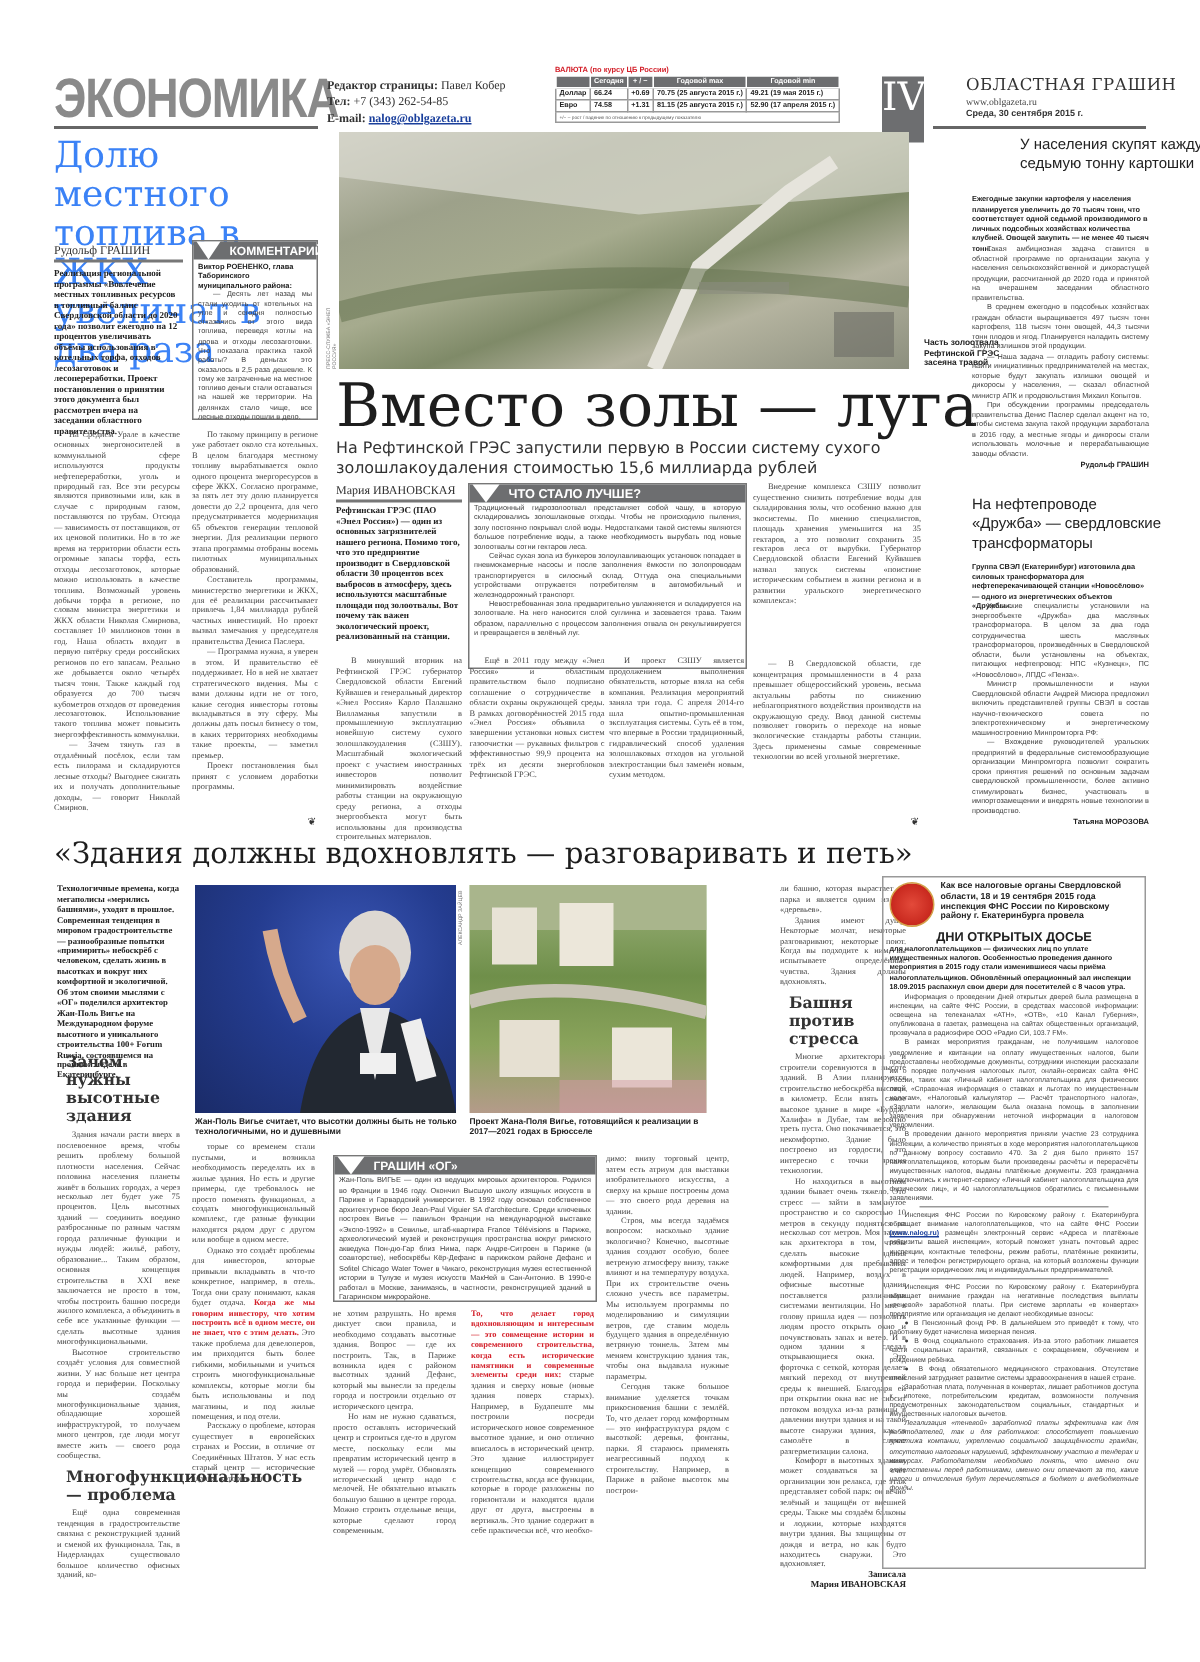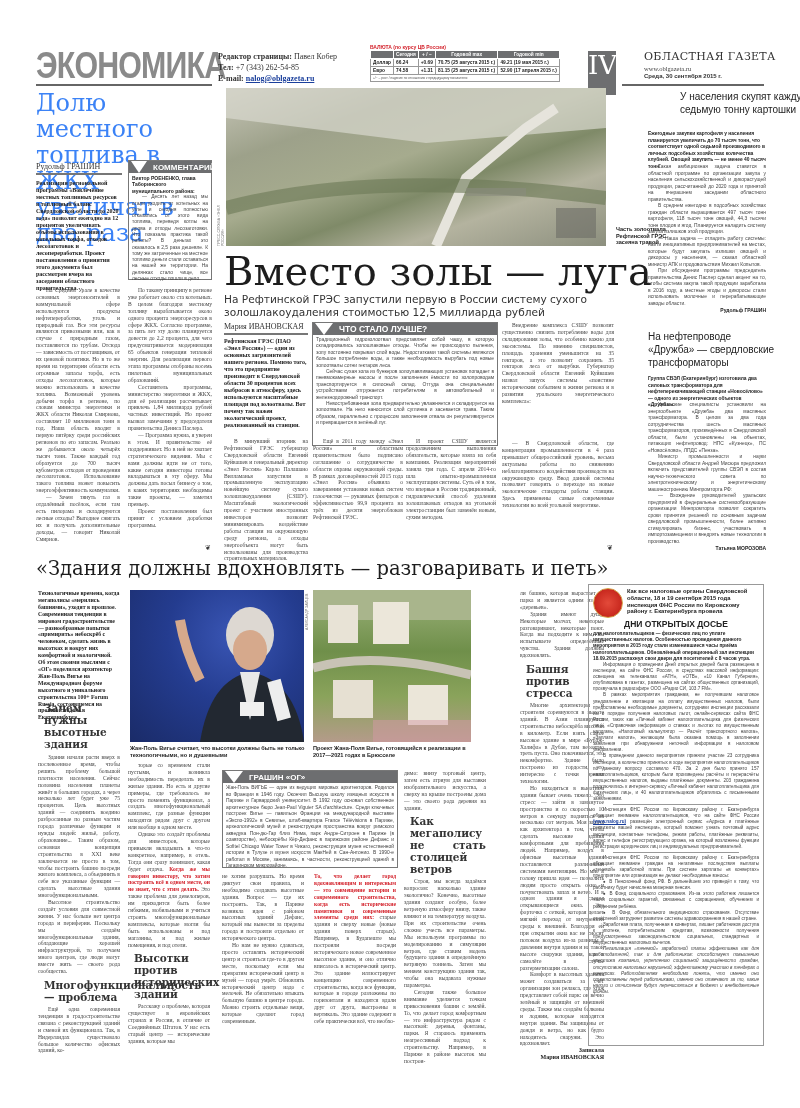--- a/index.html
+++ b/index.html
@@ -65,21 +65,21 @@
    <td>52.90 (17 апреля 2015 г.)</td>
   </tr>
  </tbody>
     </table>
  <div class="sans" style="font-size:3.2px;color:#555;border:1px solid #999;border-top:none;padding:1px 2px">+/− – рост / падение по отношению к предыдущему показателю</div>
 </div>
 
 <div class="abs serif" style="left:588px;top:51px;width:28px;height:44px;background:#6d6e70;color:#fff;font-size:26px;line-height:29px;text-align:center">IV</div>
 
 <div class="abs" style="left:644px;top:50px">
- <div class="serif" style="font-size:11px;color:#333;letter-spacing:0.3px">ОБЛАСТНАЯ ГАЗЕТА</div>
+ <div class="serif" style="font-size:11px;color:#333;letter-spacing:0.3px">ОБЛАСТНАЯ ГРАШИН</div>
  <div style="font-size:6.5px;color:#444;margin-top:2px">www.oblgazeta.ru</div>
  <div class="sans" style="font-size:6px;color:#333;font-weight:bold;margin-top:1px">Среда, 30 сентября 2015 г.</div>
 </div>
 
 <div class="abs rule" style="left:36px;top:84px;width:176px"></div>
 <div class="abs rule" style="left:622px;top:84px;width:142px"></div>
 
 <div class="abs serif" style="left:36px;top:90px;width:185px;font-size:24px;line-height:26px;color:#3b82f6">Долю местного топлива в ЖКХ увеличат в два раза</div>
 <div class="abs byline" style="left:36px;top:162px;width:86px">Рудольф ГРАШИН</div>
 <div class="abs lead" style="left:36px;top:180px;width:84px">Реализация региональной программы «Вовлечение местных топливных ресурсов в топливный баланс Свердловской области до 2020 года» позволит ежегодно на 12 процентов увеличивать объёмы использования в котельных торфа, отходов лесозаготовок и лесопереработки. Проект постановления о принятии этого документа был рассмотрен вчера на заседании областного правительства.</div>
@@ -109,21 +109,21 @@
   <path d="M210 158 L240 90 L300 40 L330 20" stroke="#e6e4dc" stroke-width="10" fill="none"></path>
   <path d="M0 120 Q150 80 380 110" stroke="#6b7855" stroke-width="14" fill="none" opacity=".6"></path>
   <rect x="330" y="120" width="40" height="30" fill="#6c6d66" opacity=".6"></rect>
   <rect x="240" y="100" width="60" height="8" fill="#8a8c7f" opacity=".6"></rect>
  </svg>
 </div>
 <div class="abs cred" style="left:217px;top:200px;height:46px">ПРЕСС-СЛУЖБА «ЭНЕЛ РОССИЯ»</div>
 <div class="abs caption" style="left:616px;top:226px;width:64px">Часть золоотвала Рефтинской ГРЭС засеяна травой</div>
 
 <div class="abs serif" style="left:224px;top:250px;font-size:40px;line-height:42px;color:#1d1d1d">Вместо золы — луга</div>
-<div class="abs" style="left:224px;top:293px;width:390px;font-family:'DejaVu Sans',sans-serif;font-size:10.6px;line-height:13px;color:#333">На Рефтинской ГРЭС запустили первую в России систему сухого золошлакоудаления стоимостью 12,5 миллиарда рублей</div>
+<div class="abs" style="left:224px;top:293px;width:390px;font-family:'DejaVu Sans',sans-serif;font-size:10.6px;line-height:13px;color:#333">На Рефтинской ГРЭС запустили первую в России систему сухого золошлакоудаления стоимостью 15,6 миллиарда рублей</div>
 
 <div class="abs byline" style="left:224px;top:322px;width:84px">Мария ИВАНОВСКАЯ</div>
 <div class="abs lead" style="left:224px;top:338px;width:84px">Рефтинская ГРЭС (ПАО «Энел Россия») — один из основных загрязнителей нашего региона. Помимо того, что это предприятие производит в Свердловской области 30 процентов всех выбросов в атмосферу, здесь используются масштабные площади под золоотвалы. Вот почему так важен экологический проект, реализованный на станции.</div>
 
 <div class="abs" style="left:312px;top:322px;width:186px;height:124px;border:1px solid #777">
  <div class="boxhdr" style="font-size:8.5px">
   <span class="tri"></span>
   <span>ЧТО СТАЛО ЛУЧШЕ?</span>
  </div>
  <div class="txts" style="padding:2px 3px;font-size:4.9px;line-height:6.4px">
@@ -194,21 +194,20 @@
  <div class="sub" style="margin:0 0 4px 6px;width:78px">Зачем нужны высотные здания</div>
  <div class="p">Здания начали расти вверх в послевоенное время, чтобы решить проблему большой плотности населения. Сейчас половина населения планеты живёт в больших городах, а через несколько лет будет уже 75 процентов. Цель высотных зданий — соединить воедино разбросанные по разным частям города различные функции и нужды людей: жильё, работу, образование... Таким образом, основная концепция строительства в XXI веке заключается не просто в том, чтобы построить башню посреди жилого комплекса, а объединить в себе все указанные функции — сделать высотные здания многофункциональными.</div>
  <div class="p">Высотное строительство создаёт условия для совместной жизни. У нас больше нет центра города и периферии. Поскольку мы создаём многофункциональные здания, обладающие хорошей инфраструктурой, то получаем много центров, где люди могут вместе жить — своего рода сообщества.</div>
  <div class="sub" style="margin:4px 0 3px 6px;width:78px">Многофункциональность — проблема</div>
  <div class="p">Ещё одна современная тенденция в градостроительстве связана с реконструкцией зданий и сменой их функционала. Так, в Нидерландах существовало большое количество офисных зданий, ко-</div>
 </div>
 
 <div class="abs txt" style="left:128px;top:762px;width:82px">
  <div class="p">торые со временем стали пустыми, и возникла необходимость переделать их в жилые здания. Но есть и другие примеры, где требовалось не просто поменять функционал, а создать многофункциональный комплекс, где разные функции находятся рядом друг с другом или вообще в одном месте.</div>
  <div class="p"><span>Однако это создаёт проблемы для инвесторов, которые привыкли вкладывать в что-то конкретное, например, в отель. Тогда они сразу понимают, какая будет отдача.</span> <span class="red">Когда же мы говорим инвестору, что хотим построить всё в одном месте, он не знает, что с этим делать.</span> <span>Это также проблема для девелоперов, им приходится быть более гибкими, мобильными и учиться строить многофункциональные комплексы, которые могли бы быть использованы и под магазины, и под жилые помещения, и под отели.</span></div>
- <div class="sub" style="margin:4px 0 3px 6px">Высотки против исторических зданий</div>
  <div class="p">Расскажу о проблеме, которая существует в европейских странах и России, в отличие от Соединённых Штатов. У нас есть старый центр — исторические здания, которые мы</div>
 </div>
 
 <div class="abs" style="left:222px;top:770px;width:176px;height:98px;border:1px solid #777">
  <div class="boxhdr" style="font-size:8px">
   <span class="tri"></span>
   <span>ГРАШИН «ОГ»</span>
  </div>
  <div class="txts" style="padding:2px 3px;font-size:4.9px;line-height:6.5px">Жан-Поль ВИГЬЕ — один из ведущих мировых архитекторов. Родился во Франции в 1946 году. Окончил Высшую школу изящных искусств в Париже и Гарвардский университет. В 1992 году основал собственное архитектурное бюро Jean-Paul Viguier SA d'architecture. Среди ключевых построек Вигье — павильон Франции на международной выставке «Экспо-1992» в Севилье, штаб-квартира France Télévisions в Париже, археологический музей и реконструкция пространства вокруг римского акведука Пон-дю-Гар близ Нима, парк Андре-Ситроен в Париже (в соавторстве), небоскрёбы Кёр-Дефанс в парижском районе Дефанс и Sofitel Chicago Water Tower в Чикаго, реконструкция музея естественной истории в Тулузе и музея искусств МакНей в Сан-Антонио. В 1990-е работал в Москве, занимаясь, в частности, реконструкцией зданий в Гагаринском микрорайоне.</div>
 </div>
@@ -218,21 +217,20 @@
  <div class="p">Но нам не нужно сдаваться, просто оставлять исторический центр и строиться где-то в другом месте, поскольку если мы превратим исторический центр в музей — город умрёт. Обновлять исторический центр надо с мелочей. Не обязательно втыкать большую башню в центре города. Можно строить отдельные вещи, которые сделают город современным.</div>
 </div>
 
 <div class="abs txt" style="left:314px;top:873px;width:82px">
  <span class="red" style="display:inline">То, что делает город вдохновляющим и интересным — это совмещение истории и современного строительства, когда есть исторические памятники и современные элементы среди них:</span>
  <span>старые здания и сверху новые (новые здания поверх старых). Например, в Будапеште мы построили посреди исторического новое современное высотное здание, и оно отлично вписалось в исторический центр. Это здание иллюстрирует концепцию современного строительства, когда все функции, которые в городе разложены по горизонтали и находятся вдали друг от друга, выстроены в вертикаль. Это здание содержит в себе практически всё, что необхо-</span>
 </div>
 
 <div class="abs txt" style="left:404px;top:770px;width:82px">
  <div>димо: внизу торговый центр, затем есть атриум для выставки изобразительного искусства, а сверху на крыше построены дома — это своего рода деревня на здании.</div>
- <div class="sub" style="margin:4px 0 3px 6px">Как мегаполису не стать столицей ветров</div>
  <div class="p">Строя, мы всегда задаёмся вопросом: насколько здание экологично? Конечно, высотные здания создают особую, более ветреную атмосферу внизу, также влияют и на температуру воздуха. При их строительстве очень сложно учесть все параметры. Мы используем программы по моделированию и симуляции ветров, где ставим модель будущего здания в определённую ветряную тоннель. Затем мы меняем конструкцию здания так, чтобы она выдавала нужные параметры.</div>
  <div class="p">Сегодня также большое внимание уделяется точкам прикосновения башни с землёй. То, что делает город комфортным — это инфраструктура рядом с высоткой: деревья, фонтаны, парки. Я стараюсь применять неагрессивный подход к строительству. Например, в Париже в районе высоток мы построи-</div>
 </div>
 
 <div class="abs cred" style="left:472px;top:600px;height:40px"></div>
 
 <div class="abs txt" style="left:520px;top:590px;width:84px">
  <div>ли башню, которая вырастает из парка и является одним из его «деревьев».</div>
  <div class="p">Здания имеют душу. Некоторые молчат, некоторые разговаривают, некоторые поют. Когда вы подходите к ним, вы испытываете определённые чувства. Здания должны вдохновлять.</div>
  <div class="sub" style="margin:4px 0 3px 6px">Башня против стресса</div>

